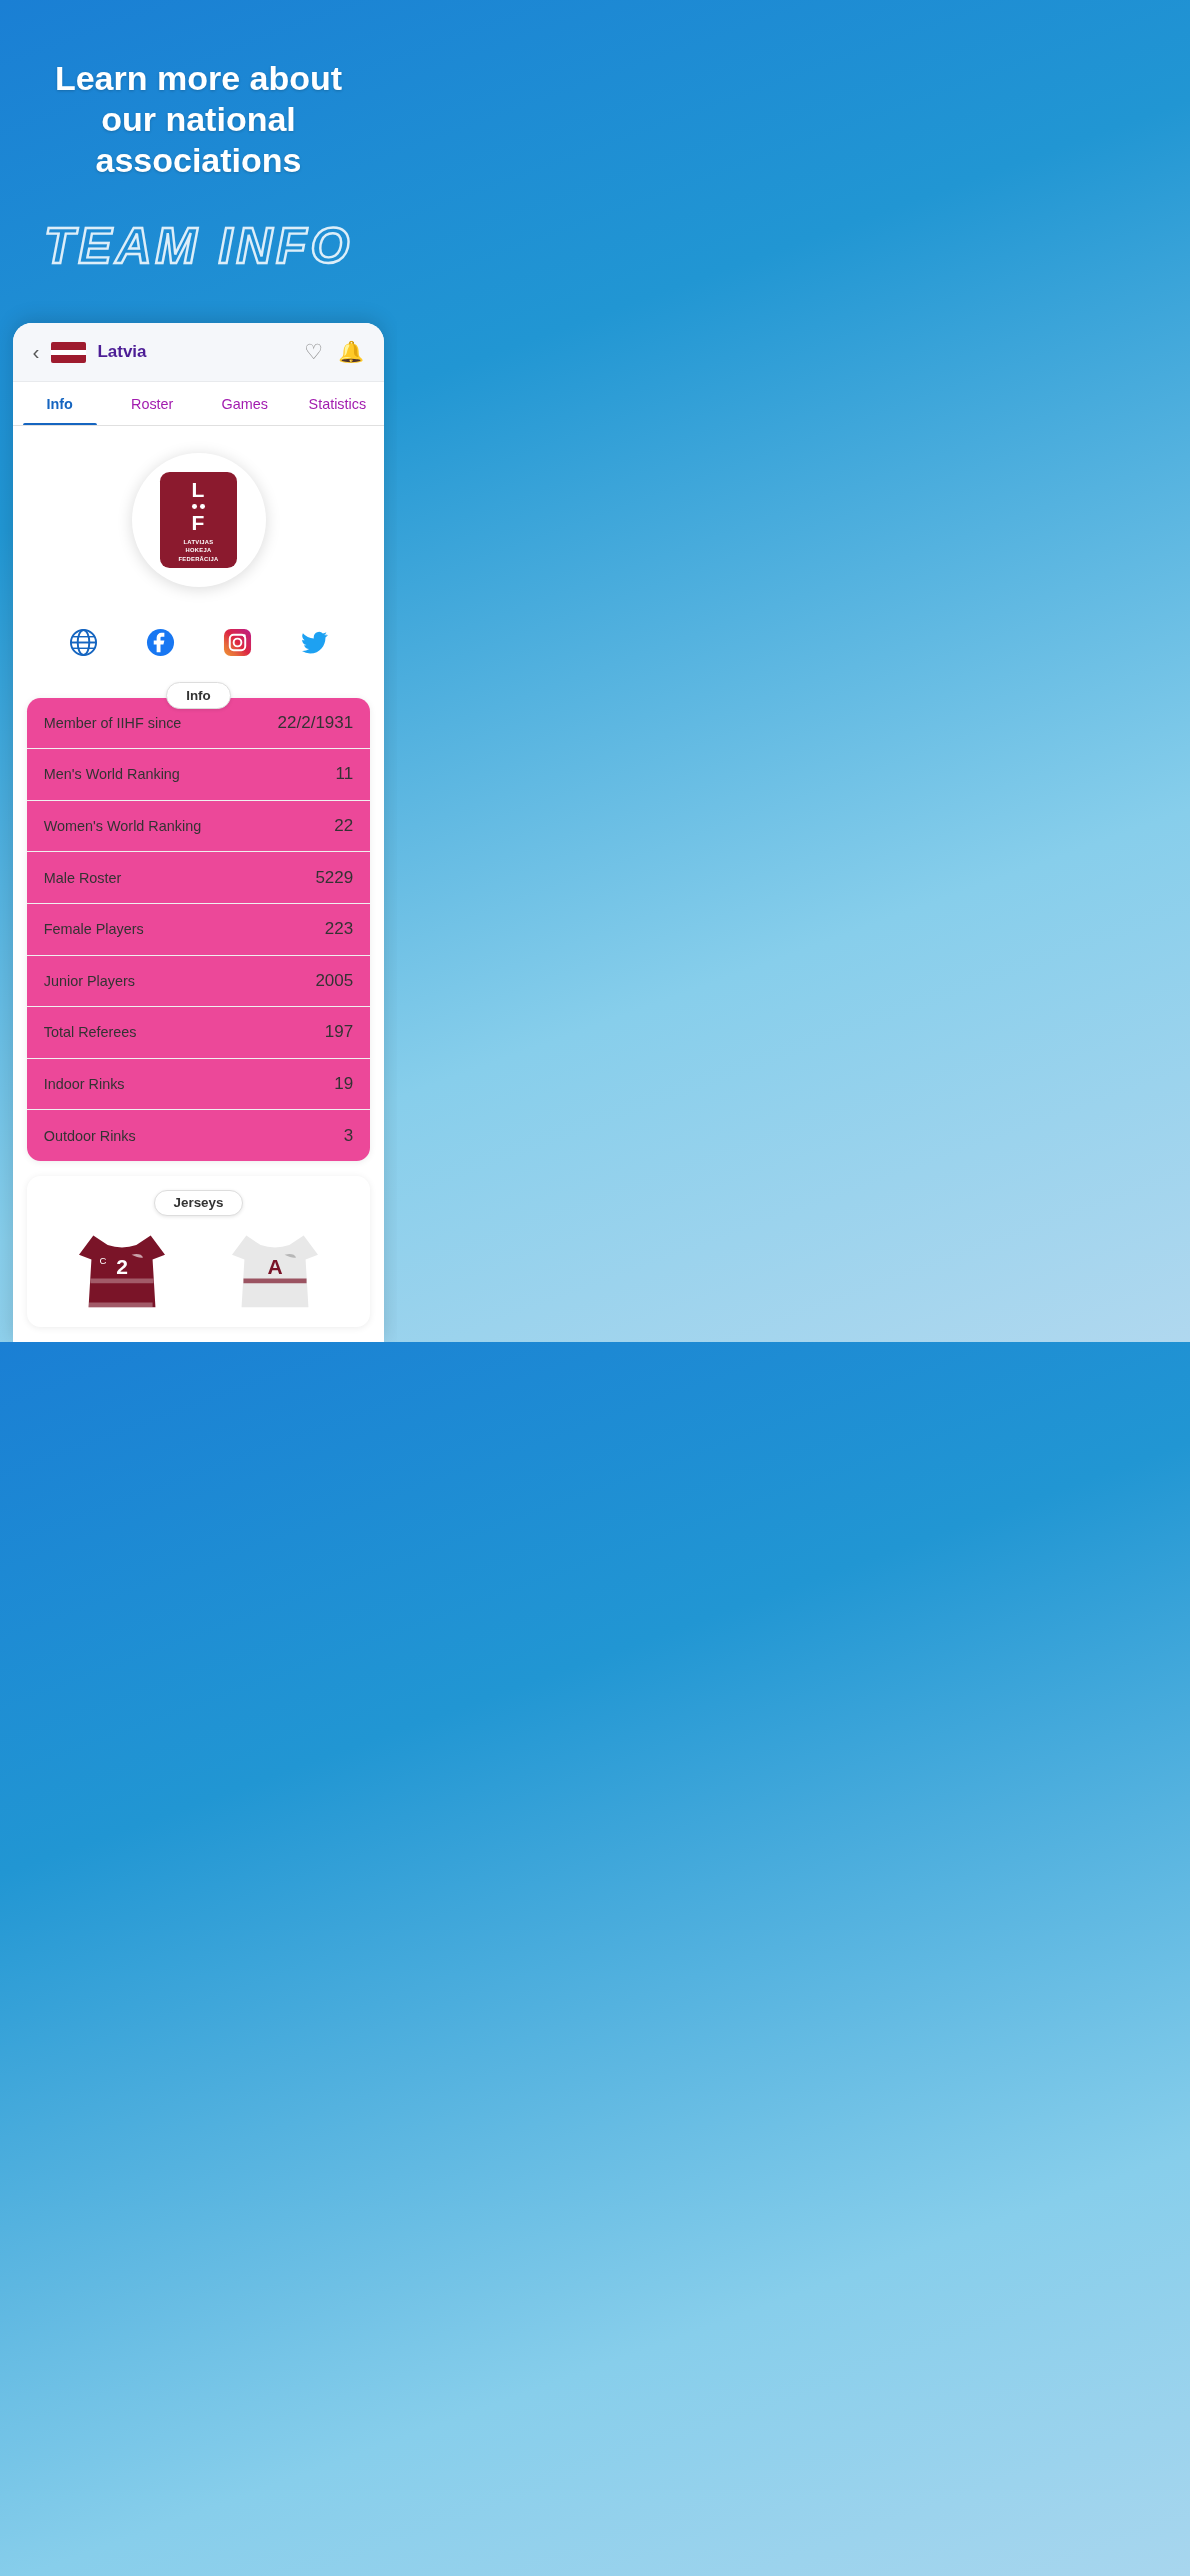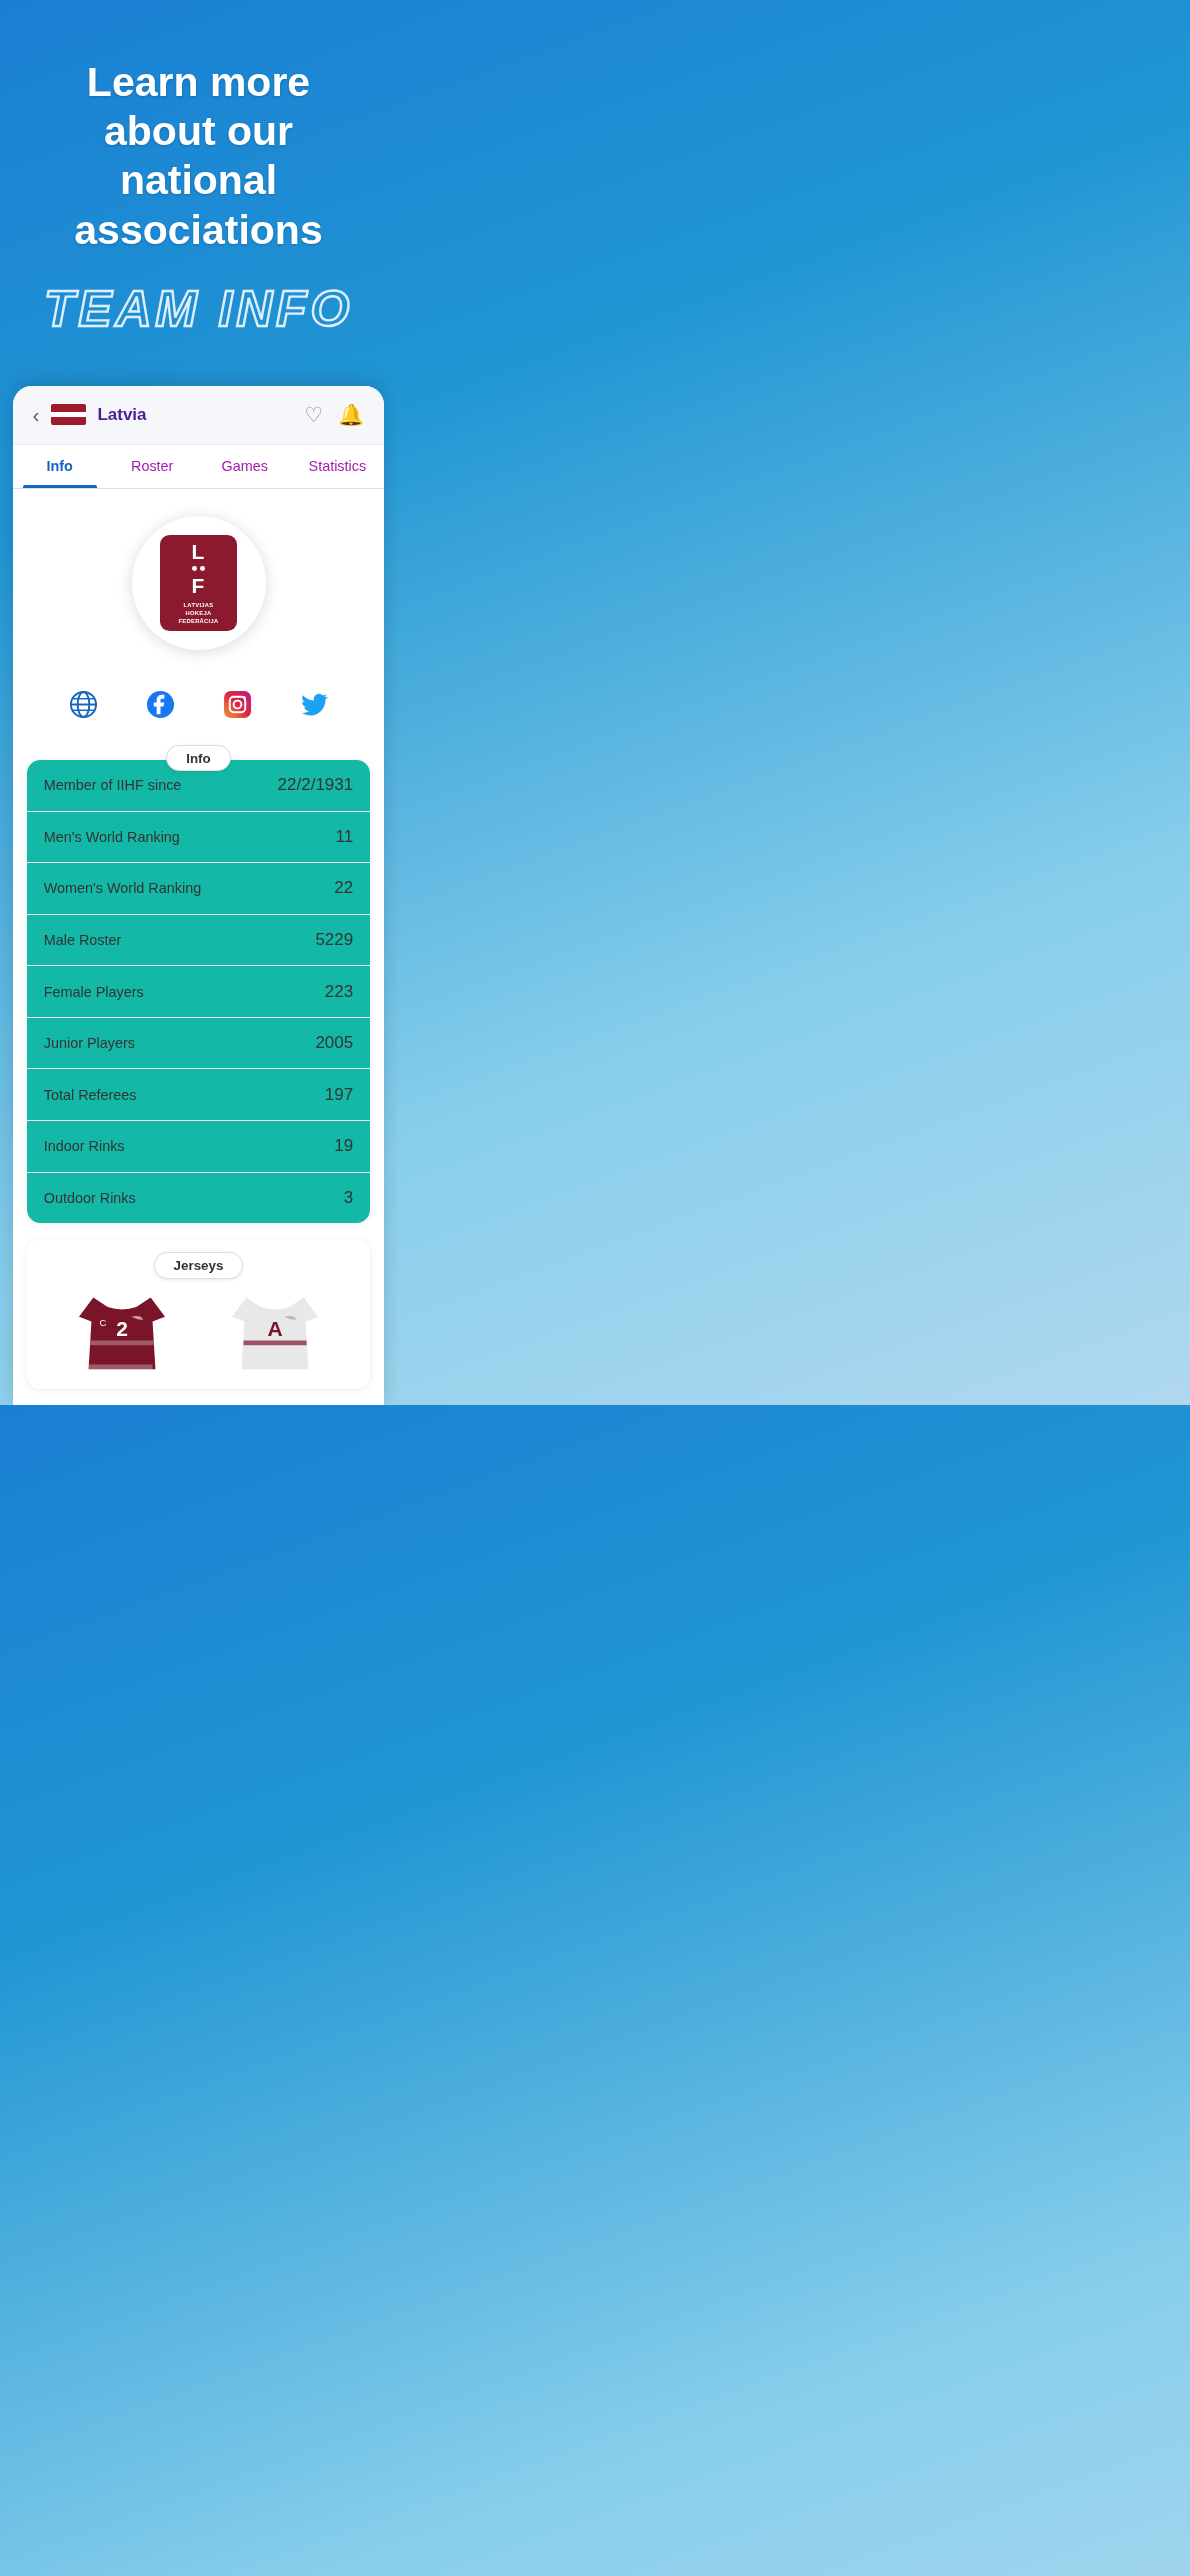--- a/index.html
+++ b/index.html
@@ -13,24 +13,24 @@
       overflow-x: hidden;
     }
 
     .hero-section {
       padding: 58px 29px 19px;
       text-align: center;
     }
 
     .hero-title {
       color: white;
-      font-size: 41px;
+      font-size: 34px;
       font-weight: 800;
       line-height: 1.2;
-      margin-bottom: 25px;
+      margin-bottom: 37px;
       text-shadow: 0 1px 2.9px rgba(0,0,0,0.2);
     }
 
     .team-info-logo {
       font-size: 50px;
       font-weight: 900;
       color: transparent;
       -webkit-text-stroke: 2.4px rgba(255,255,255,0.85);
       letter-spacing: 3.8px;
       margin-bottom: 29px;
@@ -257,21 +257,21 @@
       padding: 4.8px 19px;
       font-size: 13.4px;
       font-weight: 600;
       color: #333;
       box-shadow: 0 1px 3.8px rgba(0,0,0,0.1);
     }
 
     
     .info-table {
       margin: 0 13.4px 15.3px;
-      background: #14b8a6;
+      background: #ec4899;
       border-radius: 13.4px;
       overflow: hidden;
       box-shadow: 0 1px 7.7px rgba(0,0,0,0.08);
     }
 
     .info-row {
       display: flex;
       justify-content: space-between;
       align-items: center;
       padding: 15.3px 17px;

